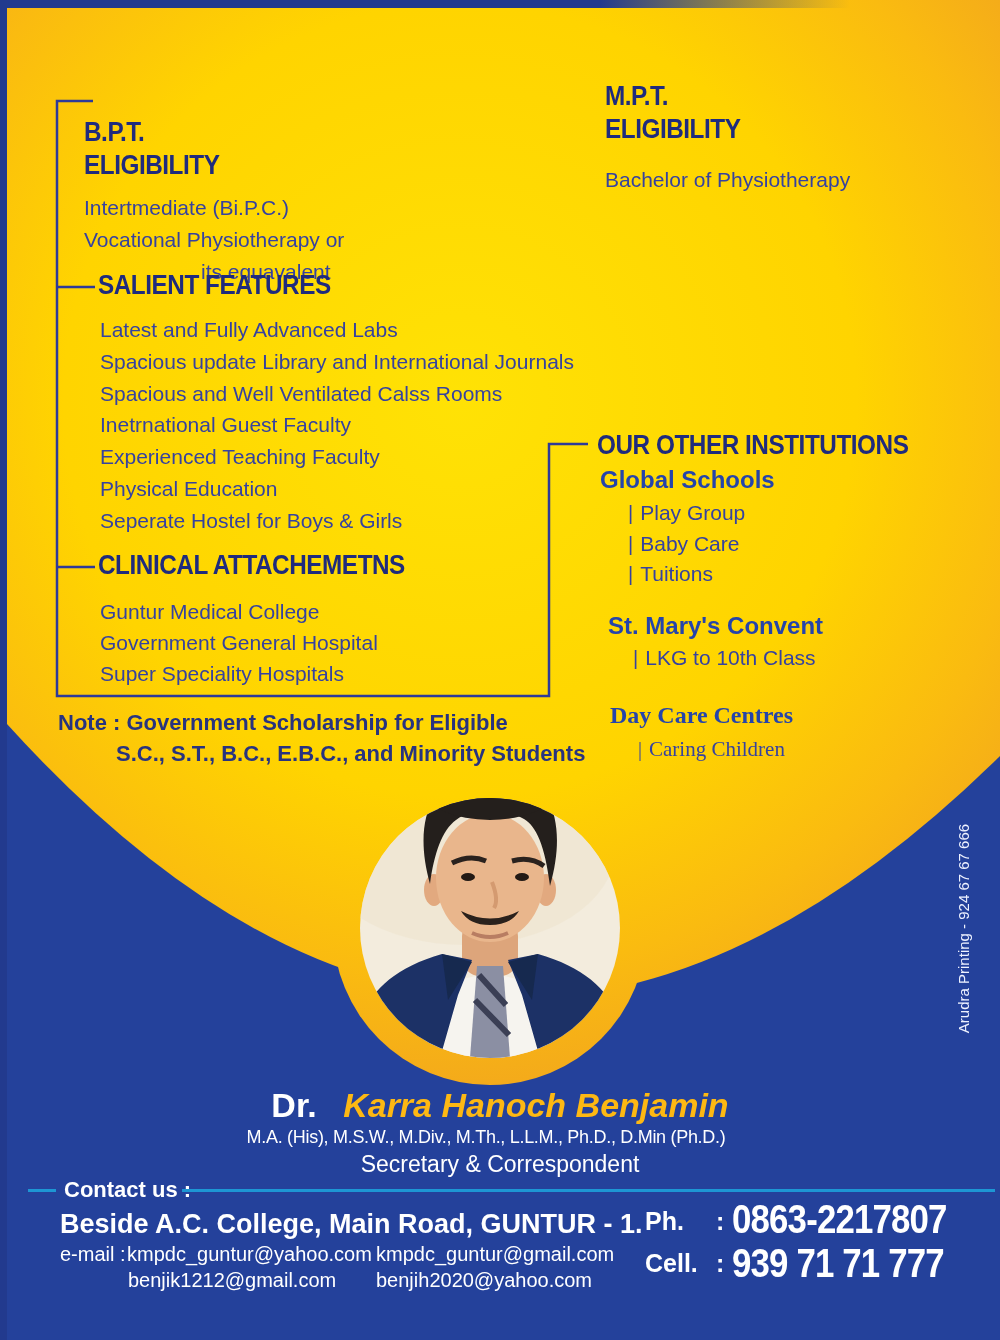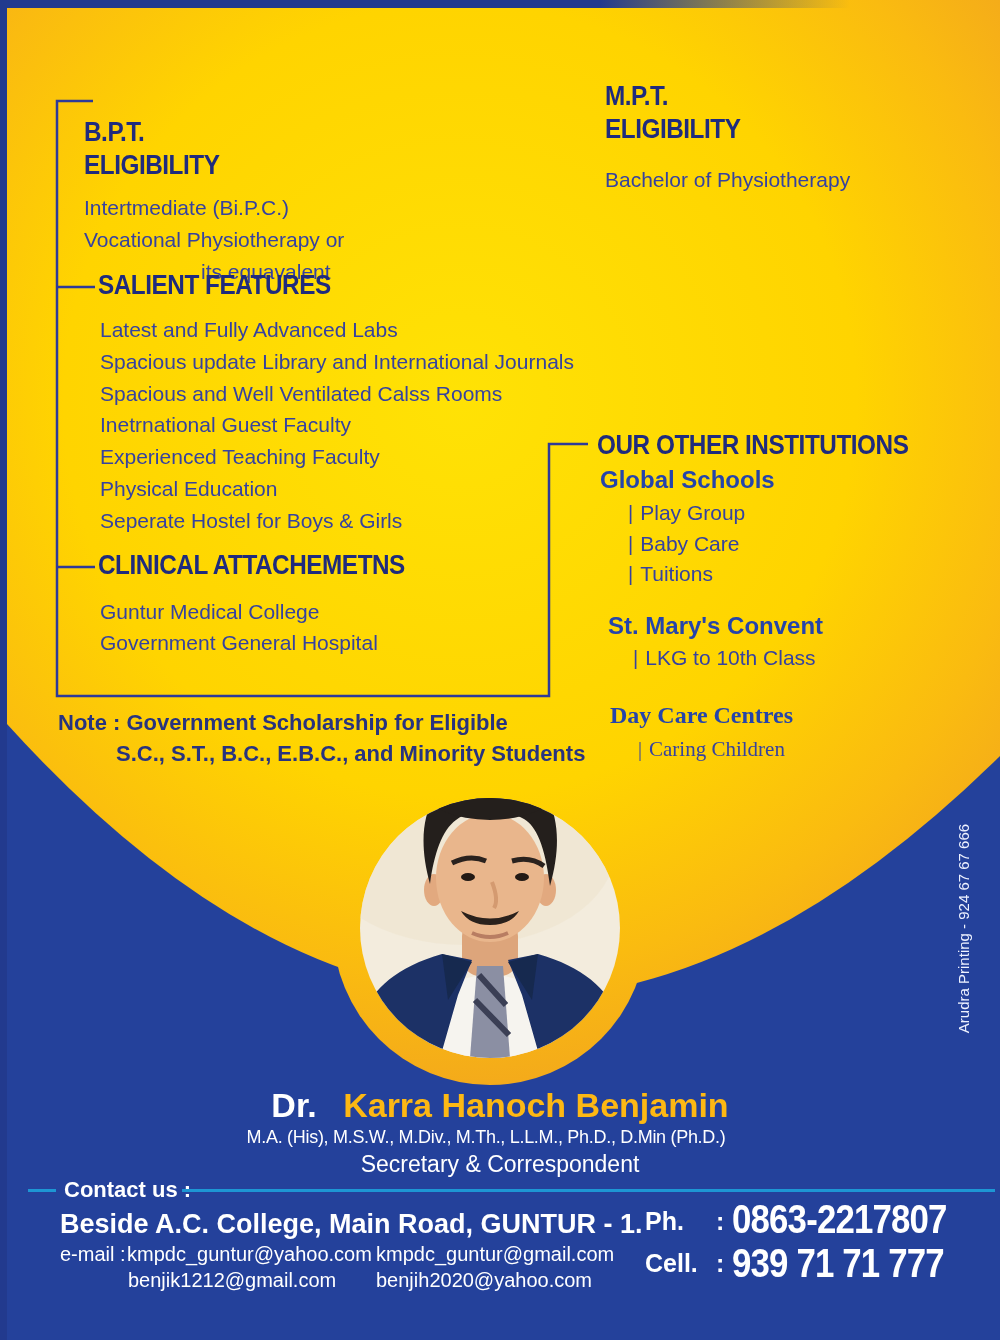--- a/index.html
+++ b/index.html
@@ -144,20 +144,21 @@
     <div>Physical Education</div>
     <div>Seperate Hostel for Boys &amp; Girls</div>
   </div>
 
   <div class="txt h-navy sec-head" style="left:98px; top:550px;">
     <span class="cond">CLINICAL ATTACHEMETNS</span>
   </div>
   <div class="txt body-blue" style="left:100px; top:596px; line-height:31px;">
     <div>Guntur Medical College</div>
     <div>Government General Hospital</div>
+    <div>Super Speciality Hospitals</div>
   </div>
 
   <div class="txt note-txt" style="left:58px; top:710px;">Note : Government Scholarship for Eligible</div>
   <div class="txt note-txt" style="left:116px; top:741px;">S.C., S.T., B.C., E.B.C., and Minority Students</div>
 
   <div class="txt h-navy sec-head" style="left:597px; top:430px;">
     <span class="cond">OUR OTHER INSTITUTIONS</span>
   </div>
 
   <div class="txt" style="left:600px; top:466px;">
@@ -193,21 +194,21 @@
     <div style="margin:5px 0 0 28px;">
       <div class="inst-item">
           <span class="pipe">|</span>
           <span>Caring Children</span>
         </div>
     </div>
   </div>
 
   <div class="txt name-line" style="top:1086px;">
     <span class="white">Dr.</span>
-    <span class="gold" style="margin-left:17px;">Karra Hanoch Benjamin</span>
+    <span class="gold" style="margin-left:17px;font-style:italic;">Karra Hanoch Benjamin</span>
   </div>
   <div class="txt cred-line white" style="top:1127px;">M.A. (His), M.S.W., M.Div., M.Th., L.L.M., Ph.D., D.Min (Ph.D.)</div>
   <div class="txt role-line white" style="top:1151px;">Secretary &amp; Correspondent</div>
 
   <div class="cyan-rule" style="left:28px; top:1189px; width:28px;"></div>
   <div class="cyan-rule" style="left:182px; top:1189px; width:813px;"></div>
   <div class="txt white contact-label" style="left:64px; top:1177px;">Contact us :</div>
 
   <div class="txt white address" style="left:60px; top:1209px;">Beside A.C. College, Main Road, GUNTUR - 1.</div>
 

